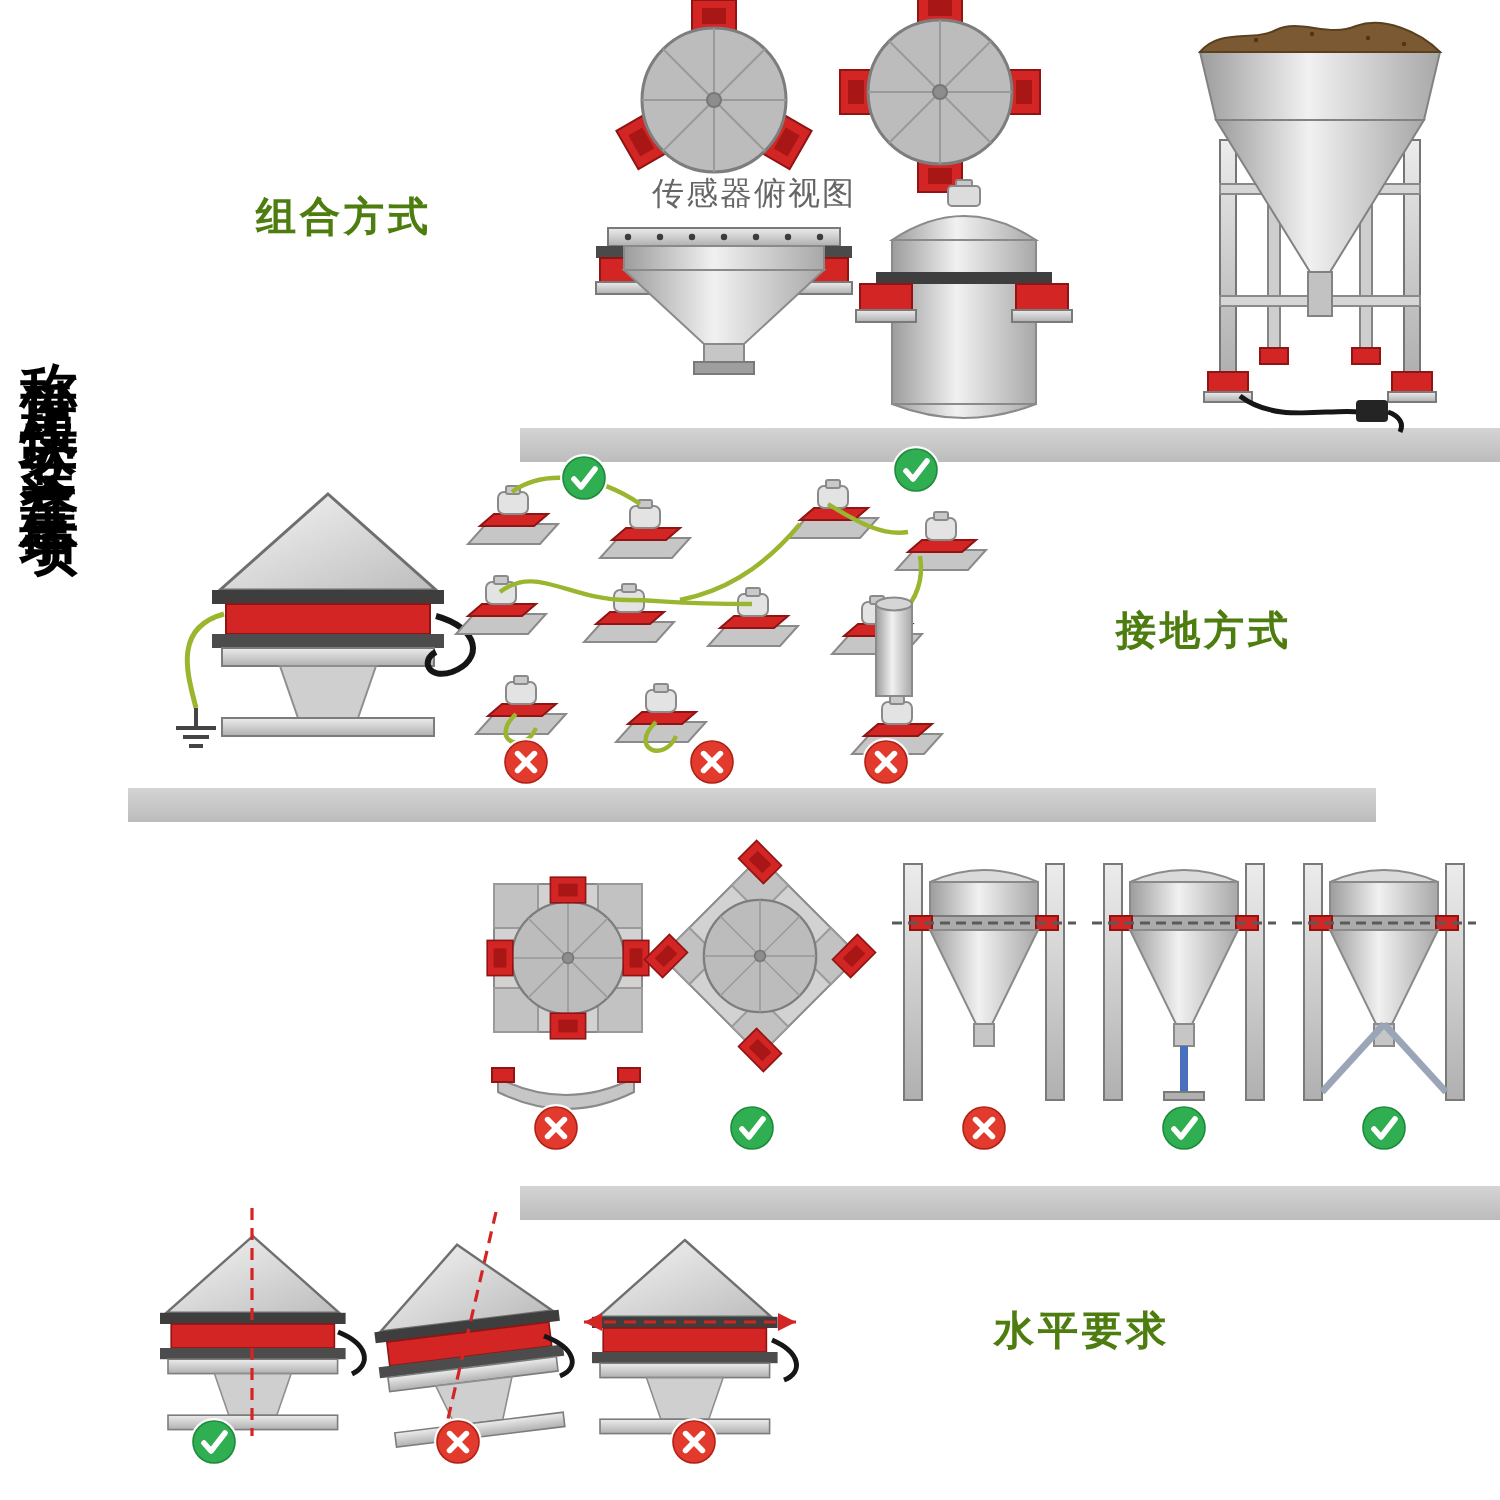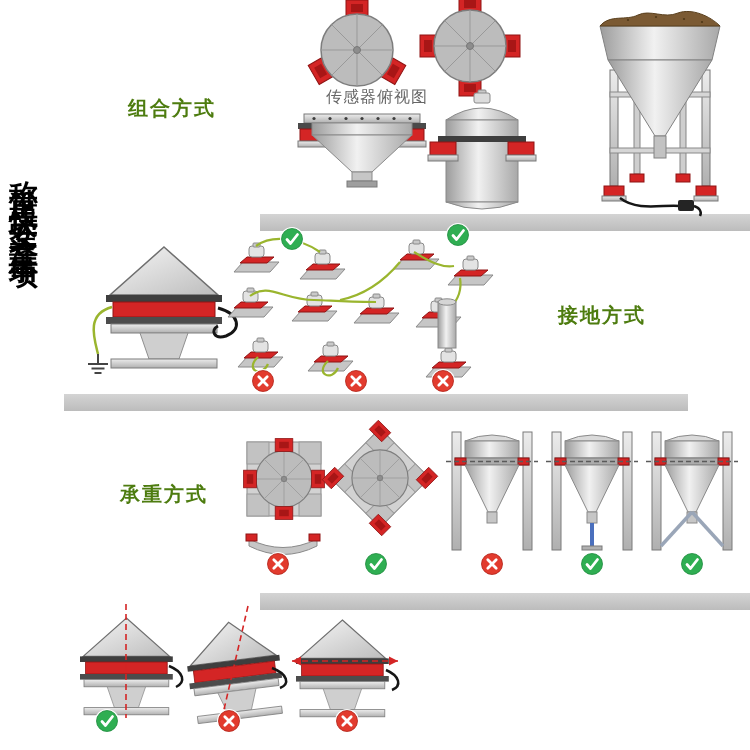--- a/index.html
+++ b/index.html
@@ -297,15 +297,15 @@
     <polygon points="292,661 301,656.5 301,665.5" fill="#d42525"></polygon>
   </g>
   <path d="M386,670 C400,676 402,686 392,690" fill="none" stroke="#161616" stroke-width="2.5"></path>
   <use href="#xmk" x="347" y="721"></use>
 </svg>
 
 <div class="vtitle">称重模块安装注意事项</div>
 <div class="slabel" id="lbl-comb">组合方式</div>
 <div class="caption">传感器俯视图</div>
 <div class="slabel" id="lbl-ground">接地方式</div>
-<div class="slabel" id="lbl-load">承重方式</div>
+<div class="slabel" id="lbl-level">水平要求</div>
 
 </div>
 
 </body></html>

